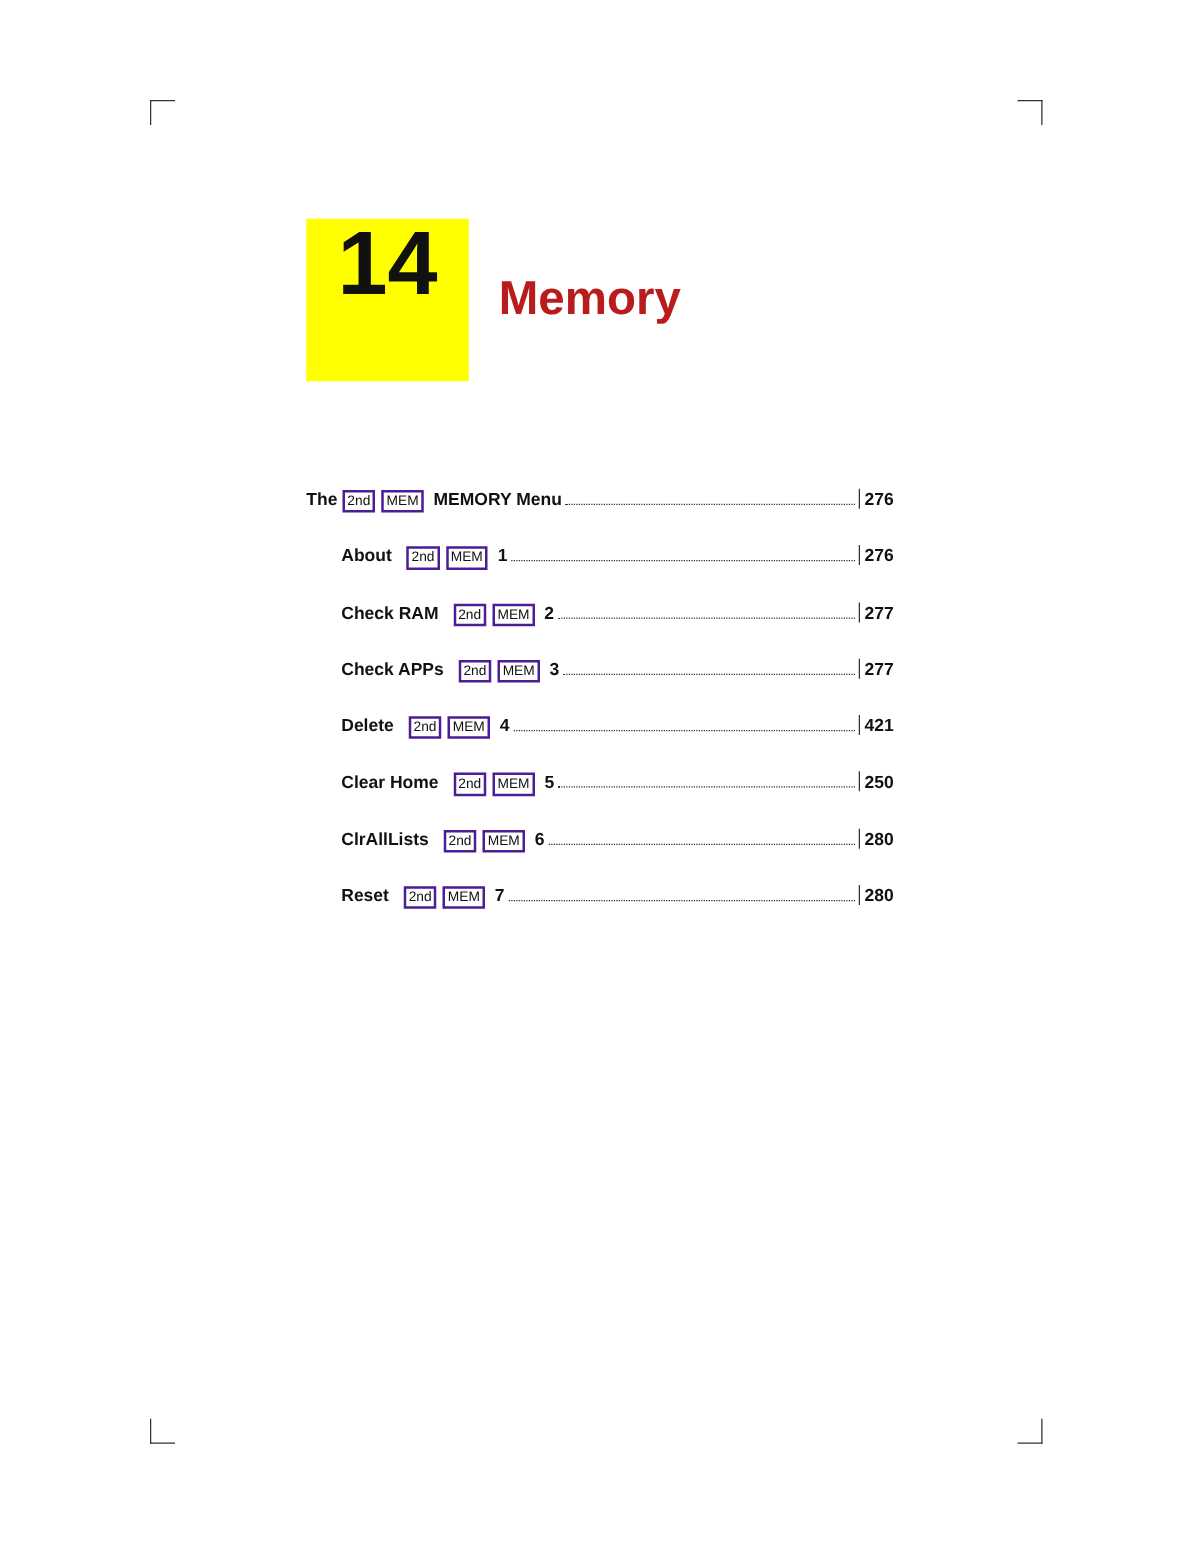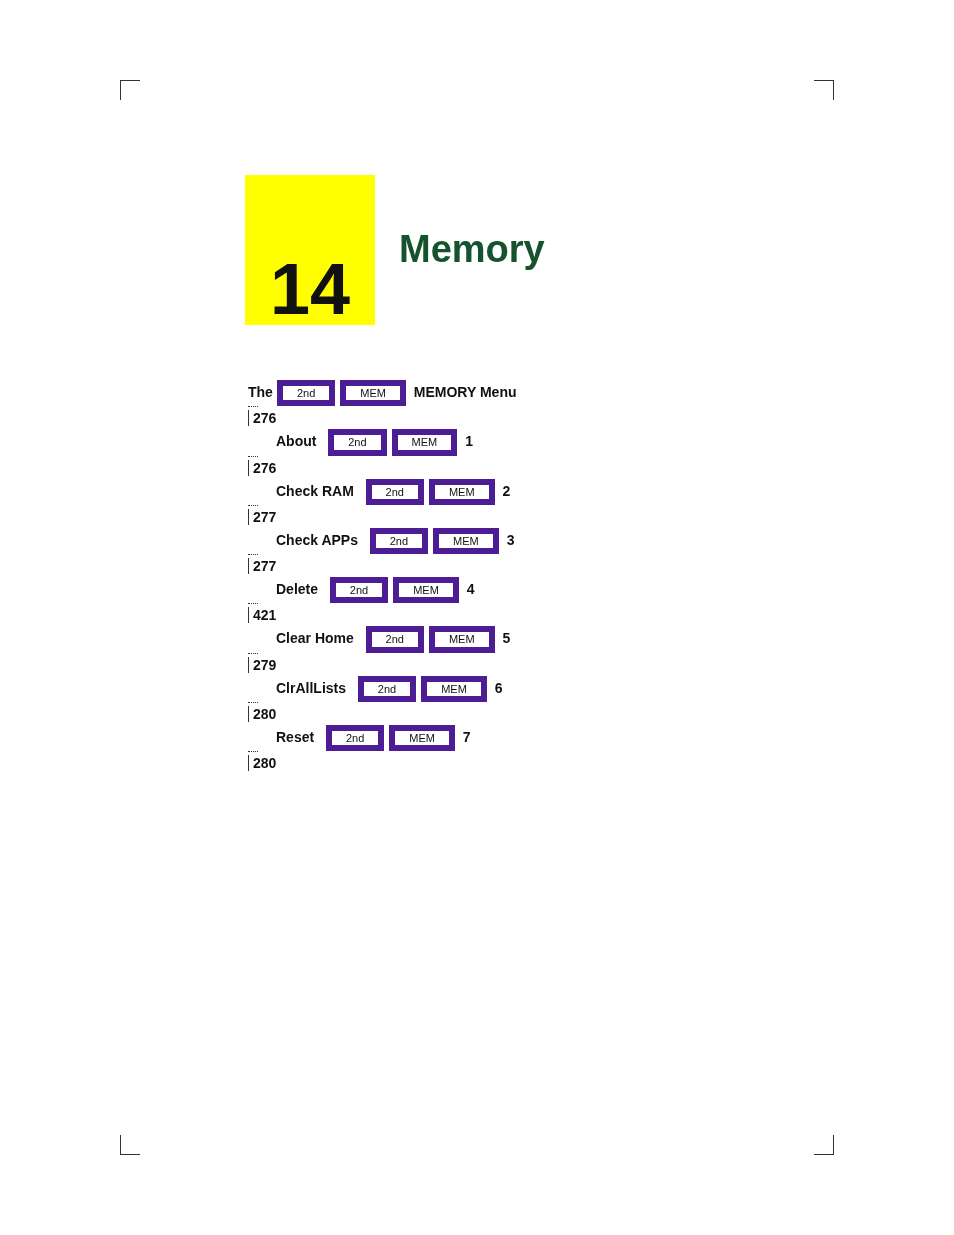--- a/index.html
+++ b/index.html
@@ -54,58 +54,57 @@
       top: 175px;
       left: 245px;
       display: flex;
       align-items: center;
       gap: 24px;
     }
 
     .chapter-number-box {
       background: #ffff00;
       width: 130px;
-      height: 150px;
-      display: flex;
-      align-items: flex-end;
+      height: 130px;
+      display: flex;
+      align-items: flex-start;
       justify-content: center;
     }
 
     .chapter-number {
       font-family: 'Arial Black', Arial, sans-serif;
       font-size: 72px;
       font-weight: 900;
       color: #111;
       line-height: 1;
     }
 
     .chapter-title {
       font-family: 'Arial Black', Arial, sans-serif;
       font-size: 38px;
       font-weight: 900;
-      color: #14532d;
+      color: #b91c1c;
       line-height: 1.15;
     }
 
     
     .toc-container {
       position: absolute;
       top: 380px;
       left: 245px;
       width: 470px;
     }
 
     .toc-entry {
       display: flex;
       align-items: baseline;
       margin-bottom: 3px;
       font-size: 14px;
       color: #111;
       font-family: Arial, Helvetica, sans-serif;
-      flex-direction: column;
     }
 
     .toc-entry .entry-label {
       white-space: nowrap;
       display: flex;
       align-items: baseline;
       gap: 3px;
       flex-shrink: 0;
     }
 
@@ -113,26 +112,26 @@
       padding-left: 28px;
     }
 
     .toc-entry .entry-text {
       font-weight: bold;
       font-size: 14px;
     }
 
     .kbd {
       display: inline-block;
-      border: 6px solid #4c1d95;
-      padding: 0px 14px;
+      border: 2px solid #4c1d95;
+      padding: 0px 2px;
       font-size: 11px;
       font-family: Arial, Helvetica, sans-serif;
       line-height: 1.3;
-      margin: 0 1px;
+      margin: 12px 1px;
       vertical-align: baseline;
     }
 
     .toc-dots {
       flex: 1;
       border-bottom: 1px dotted #333;
       margin: 0 3px 3px 3px;
       min-width: 10px;
     }
 
@@ -220,21 +219,21 @@
   </div>
 
   <div class="toc-entry">
     <div class="entry-label indented">
       <span class="entry-text">Clear Home&nbsp;&nbsp;</span>
       <span class="kbd">2nd</span>
       <span class="kbd">MEM</span>
       <span class="entry-text">&nbsp;5</span>
     </div>
     <div class="toc-dots"></div>
-    <div class="toc-page">279</div>
+    <div class="toc-page">250</div>
   </div>
 
   <div class="toc-entry">
     <div class="entry-label indented">
       <span class="entry-text">ClrAllLists&nbsp;&nbsp;</span>
       <span class="kbd">2nd</span>
       <span class="kbd">MEM</span>
       <span class="entry-text">&nbsp;6</span>
     </div>
     <div class="toc-dots"></div>

